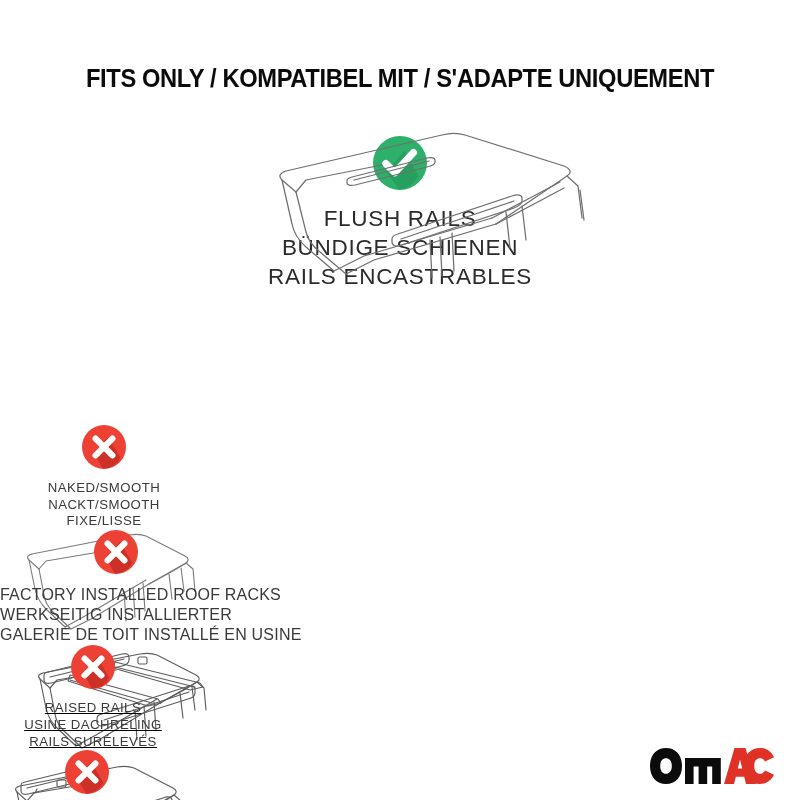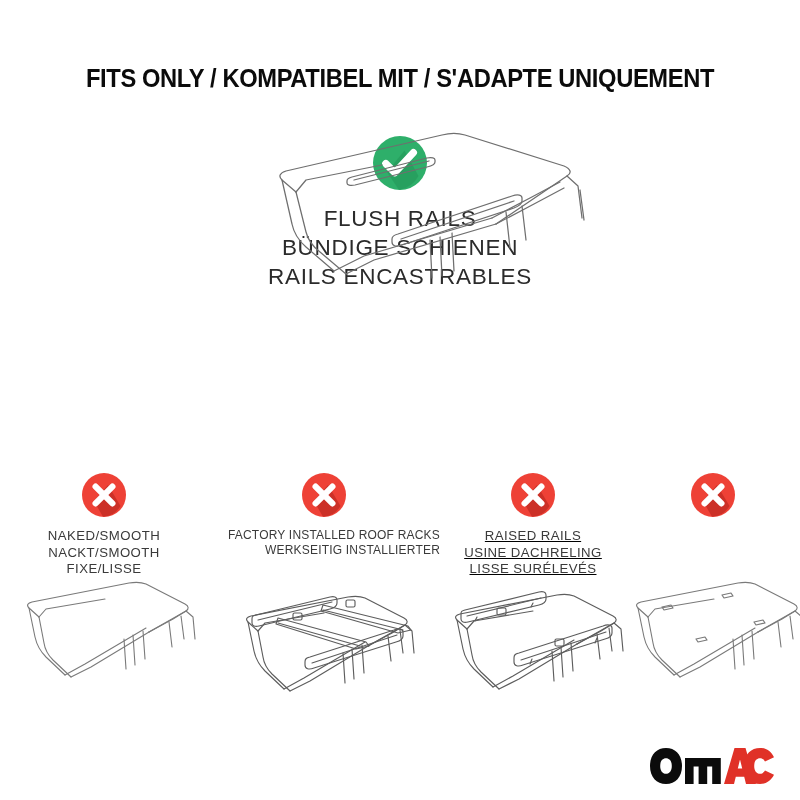--- a/index.html
+++ b/index.html
@@ -71,41 +71,42 @@
     left: 234px;
     top: 128px;
     width: 356px;
     height: 180px;
   }
 
   
   .options {
     position: absolute;
     left: 0;
-    top: 473px;
+    top: 425px;
     width: 800px;
     display: flex;
     align-items: flex-start;
+    flex-direction: column;
   }
   .option {
     position: relative;
     text-align: center;
   }
   .option .icon-circle { width: 44px; height: 44px; }
 
   .option-labels {
     margin-top: 11px;
     color: #3a3a3a;
     font-size: 13.2px;
     line-height: 1.26;
     letter-spacing: 0.45px;
     font-weight: 400;
   }
   .option-labels div { white-space: nowrap; }
-  .option.narrow .option-labels { font-size: 12px; letter-spacing: 0.2px; text-align: right; }
+  .option.narrow .option-labels { font-size: 16px; letter-spacing: 0.2px; }
 
   .option-art {
     position: absolute;
     left: 50%;
     transform: translateX(-50%);
   }
 
   
   .logo {
     position: absolute;
@@ -218,20 +219,21 @@
         <path d="M26 12 L38.5 33 A22 22 0 0 1 21 43.8 L12 28 Z" fill="#a91f18" opacity="0.5"></path>
         <g stroke="#ffffff" stroke-width="6.2" stroke-linecap="round">
           <line x1="13.6" y1="13.6" x2="30.4" y2="30.4"></line>
           <line x1="30.4" y1="13.6" x2="13.6" y2="30.4"></line>
         </g>
       </svg>
     </div>
     <div class="option-labels">
       <div>FACTORY INSTALLED ROOF RACKS</div>
       <div>WERKSEITIG INSTALLIERTER</div>
+      <div>GALERIE DE TOIT INSTALLÉ EN USINE</div>
     </div>
     <div class="option-art" style="top:112px;">
       <svg width="196" height="132" viewBox="0 0 196 132" aria-hidden="true">
         <g fill="none" stroke="#5d5d5d" stroke-width="1.15" stroke-linecap="round" stroke-linejoin="round">
 
           <path d="M32 46 L22 37 C19 34 21 32 25 31 L122 12 C128 11 134 11 139 13 L178 33 C182 35 182 38 179 40 L142 61"></path>
           <path d="M32 46 L39 38 L98 28"></path>
           <path d="M32 46 L37 72 C38 79 41 84 46 89 L64 106"></path>
           <path d="M22 37 L28 66 C30 75 33 80 39 86 L58 104"></path>
           <path d="M64 106 L84 96 L142 61"></path>
@@ -269,21 +271,21 @@
         <path d="M26 12 L38.5 33 A22 22 0 0 1 21 43.8 L12 28 Z" fill="#a91f18" opacity="0.5"></path>
         <g stroke="#ffffff" stroke-width="6.2" stroke-linecap="round">
           <line x1="13.6" y1="13.6" x2="30.4" y2="30.4"></line>
           <line x1="30.4" y1="13.6" x2="13.6" y2="30.4"></line>
         </g>
       </svg>
     </div>
     <div class="option-labels">
       <div>RAISED RAILS</div>
       <div>USINE DACHRELING</div>
-      <div>LISSE SURÉLEVÉS</div>
+      <div>RAILS SURÉLEVÉS</div>
     </div>
     <div class="option-art" style="top:104px;">
       <svg width="196" height="132" viewBox="0 0 196 132" aria-hidden="true">
         <g fill="none" stroke="#5d5d5d" stroke-width="1.15" stroke-linecap="round" stroke-linejoin="round">
           <path d="M32 52 L22 43 C19 40 21 38 25 37 L122 18 C128 17 134 17 139 19 L178 39 C182 41 182 44 179 46 L142 67"></path>
           <path d="M32 52 L39 44 L98 34"></path>
           <path d="M32 52 L37 78 C38 85 41 90 46 95 L64 112"></path>
           <path d="M22 43 L28 72 C30 81 33 86 39 92 L58 110"></path>
           <path d="M64 112 L84 102 L142 67"></path>
           <path d="M58 110 L78 99 L139 63"></path>

